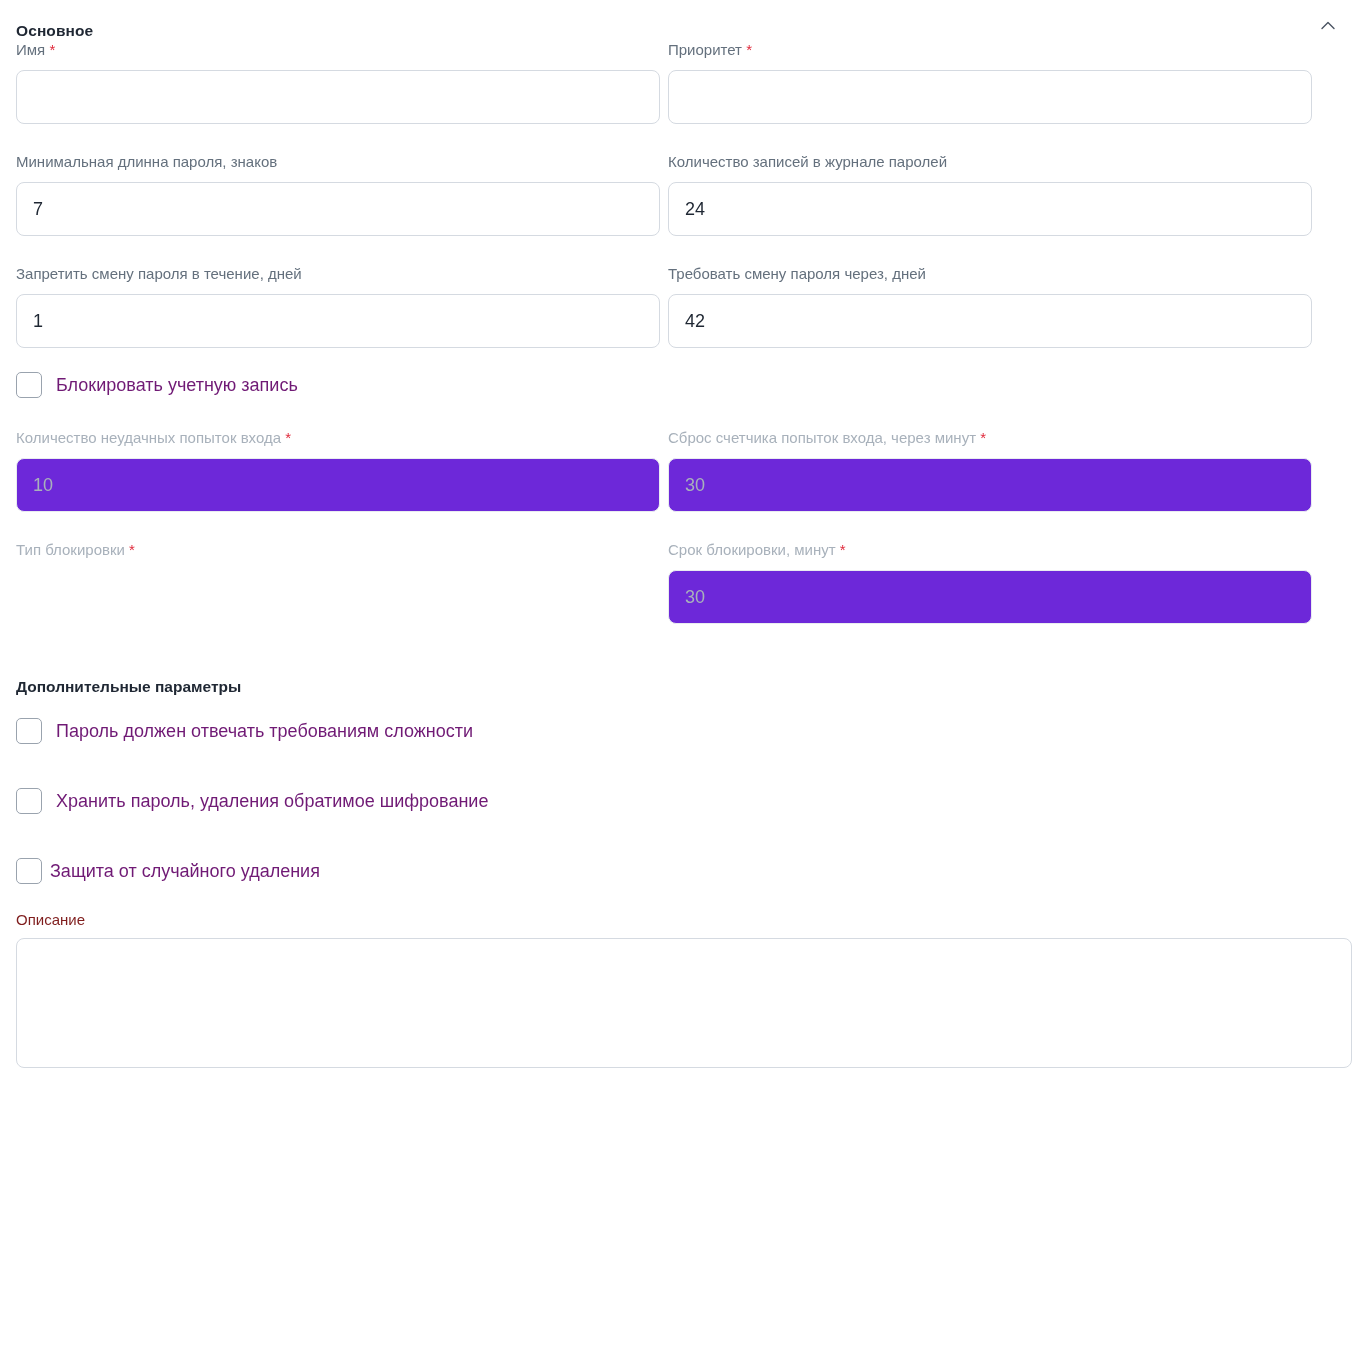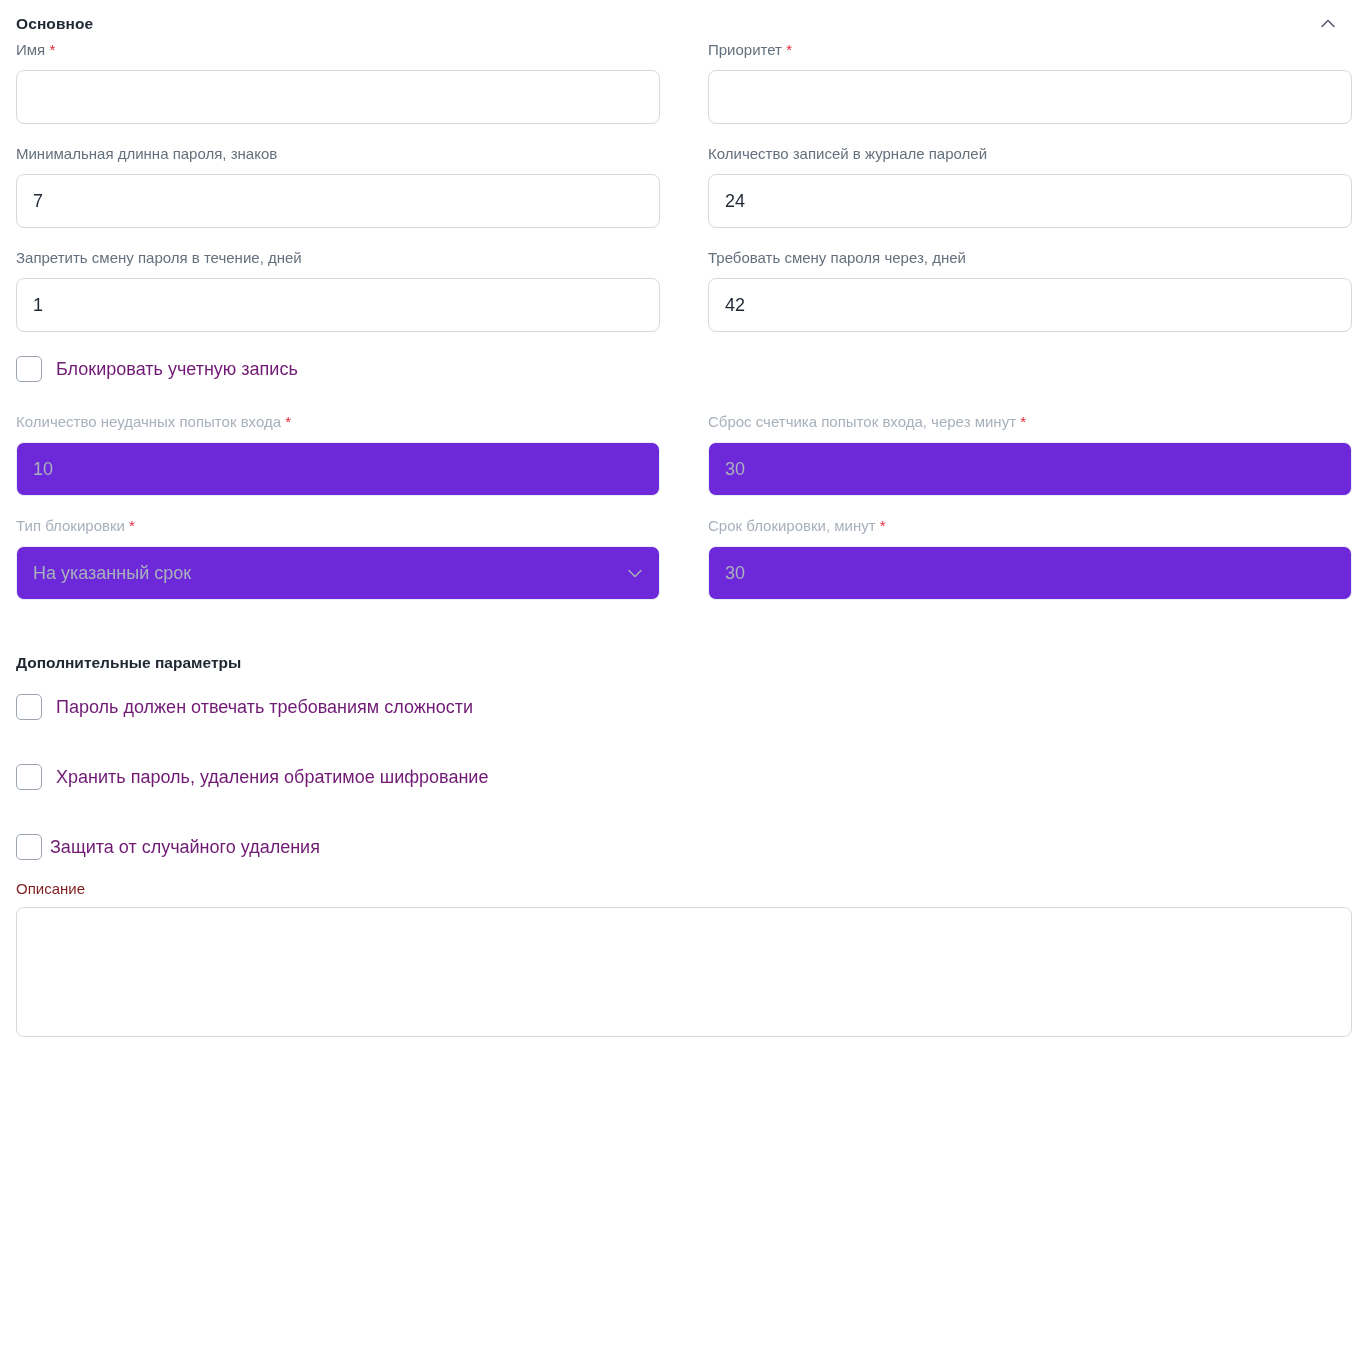--- a/index.html
+++ b/index.html
@@ -17,21 +17,21 @@
   }
   .page {
     position: relative;
     width: 1366px;
     padding: 0 16px;
   }
 
   
   .section-header {
     display: flex;
-    align-items: center;
+    align-items: flex-end;
     justify-content: space-between;
     height: 40px;
     padding-top: 8px;
   }
   .section-title {
     font-size: 15.5px;
     font-weight: bold;
     color: #1f2733;
     letter-spacing: 0.1px;
   }
@@ -49,20 +49,21 @@
     height: 16px;
     display: block;
   }
 
   
   .grid {
     display: grid;
     grid-template-columns: 644px 644px;
     column-gap: 48px;
     row-gap: 0;
+    gap: 8px;
   }
   .field {
     margin-bottom: 20px;
   }
   .label {
     display: block;
     font-size: 15px;
     color: #64707d;
     margin-bottom: 10px;
     line-height: 20px;
@@ -228,28 +229,20 @@
         <span class="req">*</span>
       </label>
       <input class="input disabled" type="text" disabled="" placeholder="30" style="">
     </div>
 
     <div class="field">
       <label class="label dim">
         <span>Тип блокировки</span>
         <span class="req">*</span>
       </label>
-      <div class="select-wrap">
-        <input class="input disabled" type="text" disabled="" placeholder="На указанный срок" style="">
-        <span class="select-chev">
-          <svg viewBox="0 0 18 18" fill="none" aria-hidden="true">
-            <path d="M3 6.5 L9 12.5 L15 6.5" stroke="#a8b1bb" stroke-width="1.5" fill="none" stroke-linecap="round" stroke-linejoin="round"></path>
-          </svg>
-        </span>
-      </div>
     </div>
 
     <div class="field">
       <label class="label dim">
         <span>Срок блокировки, минут</span>
         <span class="req">*</span>
       </label>
       <input class="input disabled" type="text" disabled="" placeholder="30" style="">
     </div>
   </div>
@@ -260,21 +253,21 @@
     <div class="check-row">
       <span class="checkbox"></span>
       <span class="check-label">Пароль должен отвечать требованиям сложности</span>
     </div>
 
     <div class="check-row">
       <span class="checkbox"></span>
       <span class="check-label">Хранить пароль, удаления обратимое шифрование</span>
     </div>
 
-    <div class="check-row" style="margin-bottom:20px;gap:8px;">
+    <div class="check-row" style="margin-bottom:27px;gap:8px;">
       <span class="checkbox"></span>
       <span class="check-label">Защита от случайного удаления</span>
     </div>
   </div>
 
   <div class="field">
     <label class="desc-label">Описание</label>
     <textarea class="textarea full" placeholder="" style=""></textarea>
   </div>
 

